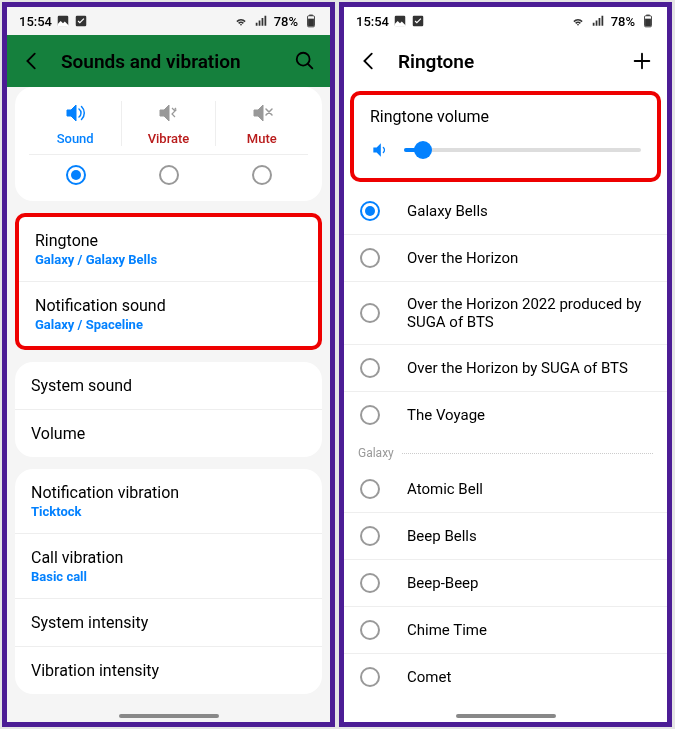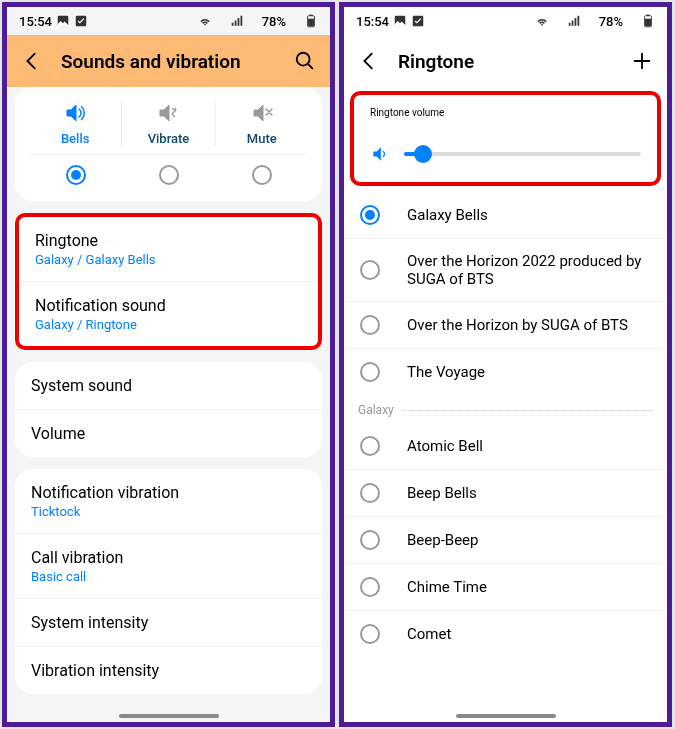--- a/index.html
+++ b/index.html
@@ -27,29 +27,29 @@
       display: flex;
       align-items: center;
       justify-content: space-between;
       padding: 0 12px;
       font-size: 13px;
       font-weight: 500;
       color: #000;
       background: #f5f5f5;
     }
     .status-left { display: flex; align-items: center; gap: 4px; }
-    .status-right { display: flex; align-items: center; gap: 18px; }
+    .status-right { display: flex; align-items: center; gap: 6px; }
     .status-icon { width: 14px; height: 14px; }
     .header {
       height: 52px;
       display: flex;
       align-items: center;
       padding: 0 14px;
       gap: 18px;
-      background: #fdba74;
+      background: #15803d;
     }
     .back-icon { width: 22px; height: 22px; cursor: pointer; }
     .header-title { font-size: 19px; font-weight: 600; flex: 1; }
     .header-action { width: 22px; height: 22px; cursor: pointer; }
     .content { flex: 1; overflow-y: auto; padding: 0 8px 8px; }
     .card {
       background: #fff;
       border-radius: 18px;
       padding: 0;
       margin-bottom: 12px;
@@ -68,21 +68,21 @@
       align-items: center;
       gap: 6px;
       cursor: pointer;
     }
     .mode-item + .mode-item { border-left: 1px solid #eee; }
     .mode-icon { width: 24px; height: 24px; }
     .mode-label { font-size: 13px; font-weight: 500; }
     .mode-item.active .mode-label { color: #0381fe; }
     .mode-item.active svg { fill: #0381fe; stroke: #0381fe; }
     .mode-item.inactive svg { fill: #999; stroke: #999; }
-    .mode-item.inactive .mode-label { color: #0c4a6e; text-align: right; }
+    .mode-item.inactive .mode-label { color: #b91c1c; text-align: right; }
     .radio-row { display: flex; padding: 10px 0 16px; margin: 0 14px; }
     .radio-cell { flex: 1; display: flex; justify-content: center; }
     .radio {
       width: 20px; height: 20px; border: 2px solid #999; border-radius: 50%;
       display: flex; align-items: center; justify-content: center; cursor: pointer;
     }
     .radio.checked { border-color: #0381fe; }
     .radio.checked::after {
       content: ''; width: 10px; height: 10px; background: #0381fe; border-radius: 50%;
     }
@@ -90,36 +90,36 @@
       padding: 14px 16px;
       border-top: 1px solid #eee;
       display: flex;
       align-items: center;
       justify-content: space-between;
       cursor: pointer;
     }
     .row:first-child { border-top: none; }
     .row-text { display: flex; flex-direction: column; gap: 2px; }
     .row-title { font-size: 16px; color: #000; }
-    .row-sub { font-size: 13px; color: #0381fe; }
+    .row-sub { font-size: 13px; color: #0381fe; font-weight: bold; }
     .toggle {
       width: 38px; height: 22px; background: #ccc; border-radius: 11px;
       position: relative; cursor: pointer;
     }
     .toggle::after {
       content: ''; position: absolute; width: 18px; height: 18px;
       background: #fff; border-radius: 50%; top: 2px; right: 2px;
       box-shadow: 0 1px 2px rgba(0,0,0,0.2);
     }
     .highlight-box {
       border: 4px solid #e00;
       border-radius: 10px;
     }
     .slider-card { padding: 12px 16px 18px; }
-    .slider-title { font-size: 10px; margin-bottom: 26px; }
+    .slider-title { font-size: 16px; margin-bottom: 14px; }
     .slider-row { display: flex; align-items: center; gap: 14px; }
     .slider-icon { width: 20px; height: 20px; }
     .slider-track {
       flex: 1; height: 4px; background: #ddd; border-radius: 2px; position: relative; cursor: pointer;
     }
     .slider-fill { height: 100%; background: #0381fe; border-radius: 2px; width: 8%; }
     .slider-thumb {
       position: absolute; width: 18px; height: 18px; background: #0381fe;
       border-radius: 50%; top: -7px; left: 8%; transform: translateX(-50%);
     }
@@ -185,21 +185,21 @@
   </div>
 
   <div class="content">
     <div class="card">
       <div class="mode-row">
         <div class="mode-item active">
           <svg class="mode-icon" viewBox="0 0 24 24">
               <path d="M4 9v6h4l5 5V4L8 9H4z" fill="#0381fe"></path>
               <path d="M16 8a5 5 0 010 8M18.5 5.5a9 9 0 010 13" stroke="#0381fe" stroke-width="1.5" fill="none" stroke-linecap="round"></path>
             </svg>
-          <span class="mode-label">Bells</span>
+          <span class="mode-label">Sound</span>
         </div>
         <div class="mode-item inactive">
           <svg class="mode-icon" viewBox="0 0 24 24">
               <path d="M4 9v6h4l5 5V4L8 9H4z" fill="#999"></path>
               <path d="M16 7l3 3-3 3 3 3M20 7l-1 1 1 1-1 1" stroke="#999" stroke-width="1.2" fill="none"></path>
             </svg>
           <span class="mode-label">Vibrate</span>
         </div>
         <div class="mode-item inactive">
           <svg class="mode-icon" viewBox="0 0 24 24">
@@ -225,21 +225,21 @@
     <div class="card highlight-box">
       <div class="row">
         <div class="row-text">
           <span class="row-title">Ringtone</span>
           <span class="row-sub">Galaxy / Galaxy Bells</span>
         </div>
       </div>
       <div class="row">
         <div class="row-text">
           <span class="row-title">Notification sound</span>
-          <span class="row-sub">Galaxy / Ringtone</span>
+          <span class="row-sub">Galaxy / Spaceline</span>
         </div>
       </div>
     </div>
 
     <div class="card">
       <div class="row">
         <span class="row-title">System sound</span>
       </div>
       <div class="row">
         <span class="row-title">Volume</span>
@@ -324,20 +324,24 @@
       </div>
     </div>
 
     <div class="plain-list" id="ringtone-list-1">
         <div class="ringtone-row">
           <div class="radio checked"></div>
           <span class="ringtone-label">Galaxy Bells</span>
         </div>
         <div class="ringtone-row">
           <div class="radio"></div>
+          <span class="ringtone-label">Over the Horizon</span>
+        </div>
+        <div class="ringtone-row">
+          <div class="radio"></div>
           <span class="ringtone-label">Over the Horizon 2022 produced by SUGA of BTS</span>
         </div>
         <div class="ringtone-row">
           <div class="radio"></div>
           <span class="ringtone-label">Over the Horizon by SUGA of BTS</span>
         </div>
         <div class="ringtone-row">
           <div class="radio"></div>
           <span class="ringtone-label">The Voyage</span>
         </div>

